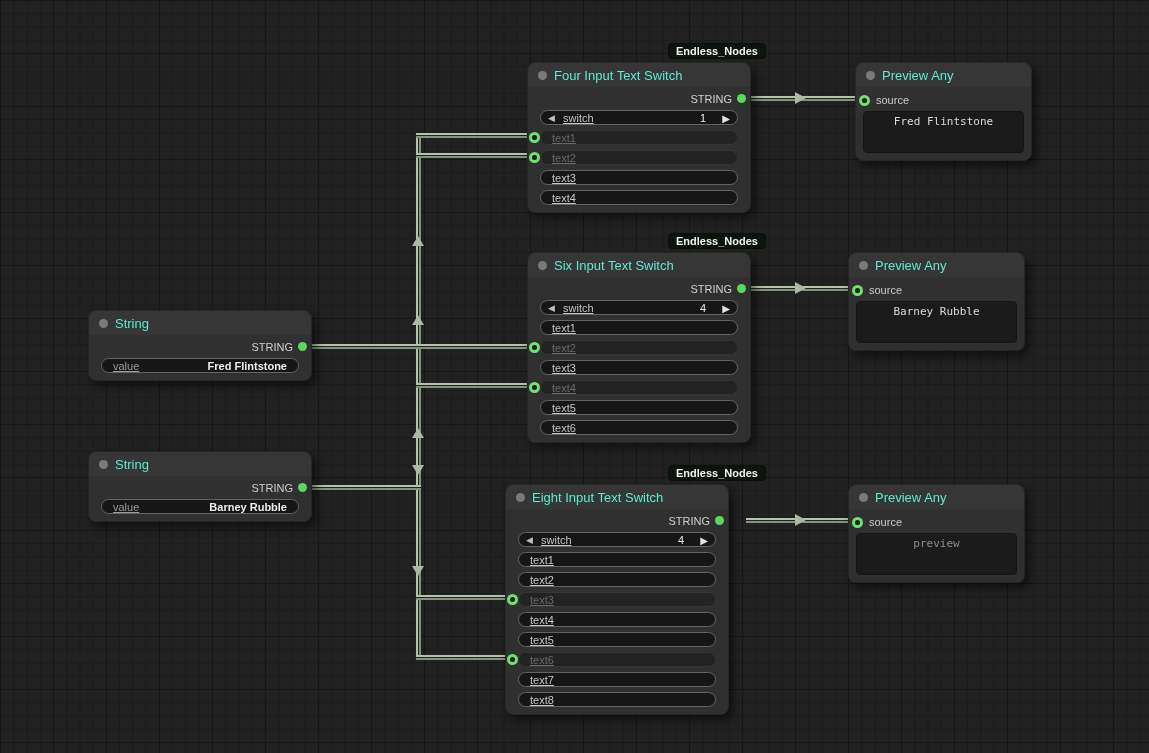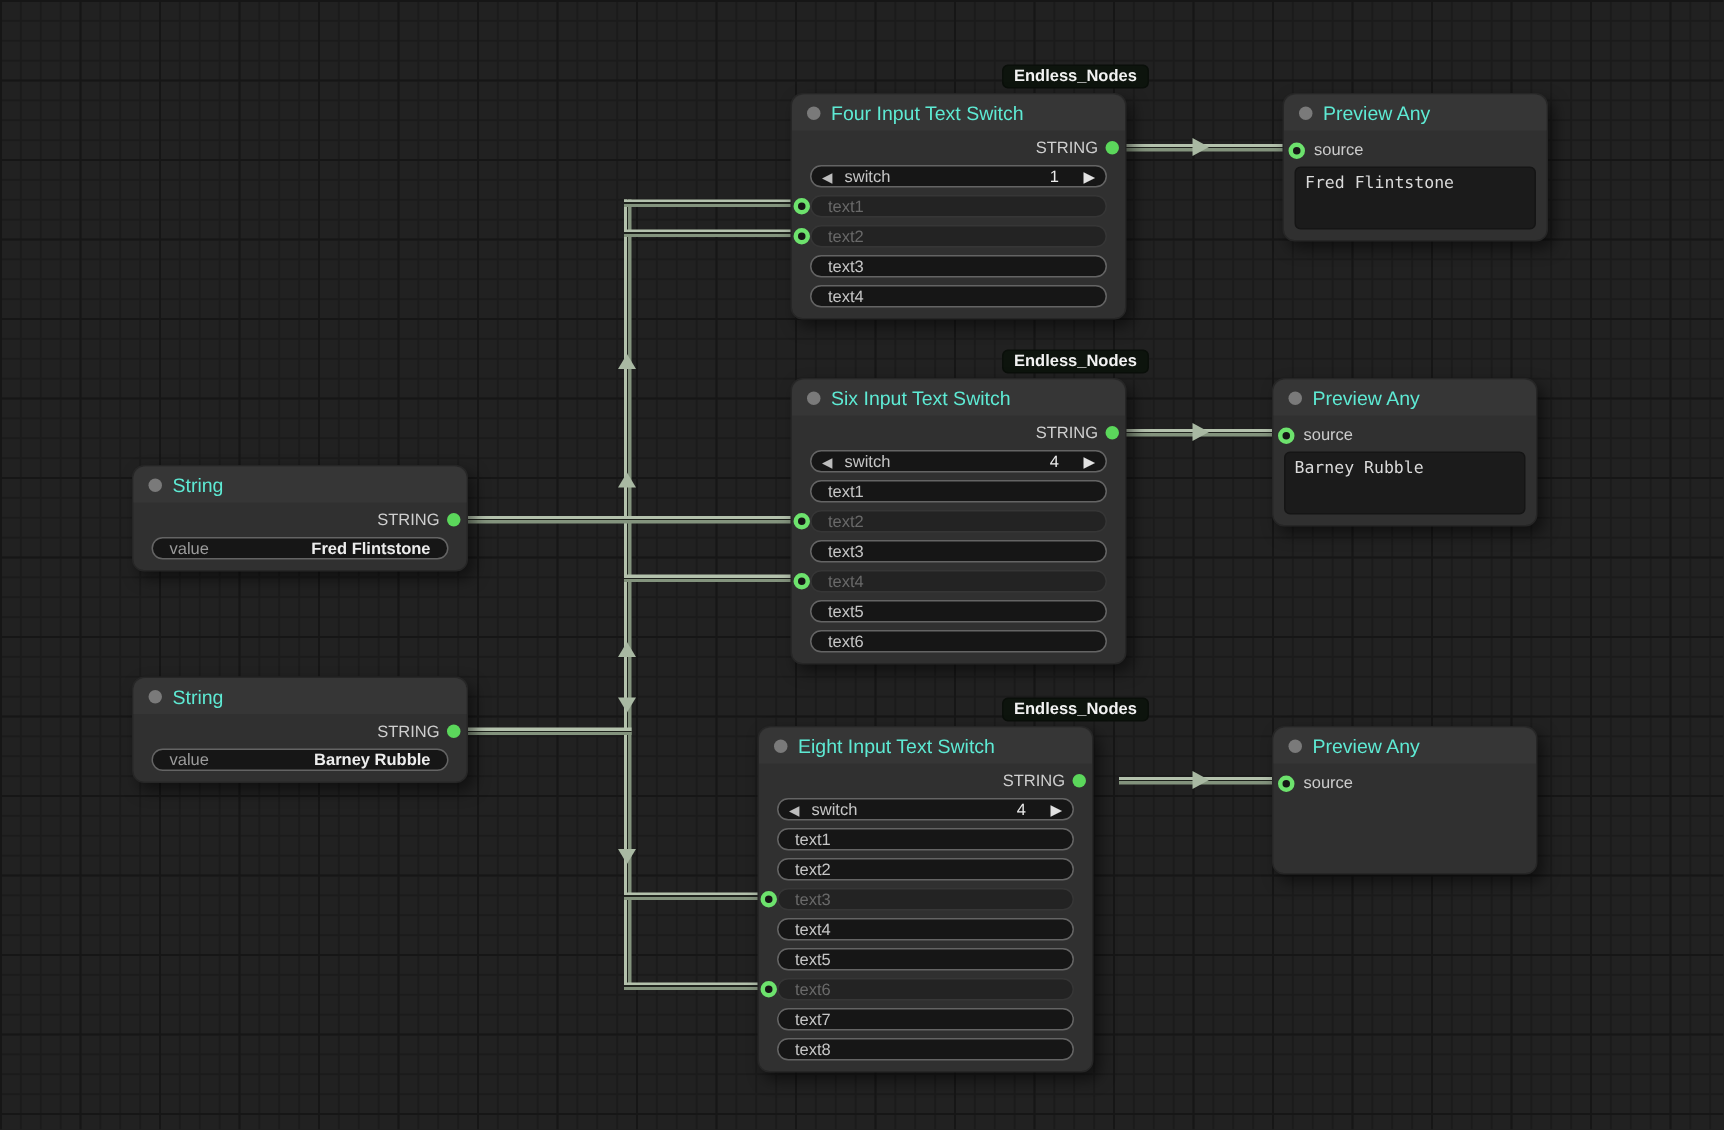--- a/index.html
+++ b/index.html
@@ -6,20 +6,21 @@
   #canvas{
     position:relative;width:1149px;height:753px;overflow:hidden;
     background-color:#212121;
     background-image:
       linear-gradient(#161616 1px, transparent 1px),
       linear-gradient(90deg,#161616 1px, transparent 1px),
       linear-gradient(#1b1b1b 1px, transparent 1px),
       linear-gradient(90deg,#1b1b1b 1px, transparent 1px);
     background-size:53px 53px,53px 53px,13.25px 13.25px,13.25px 13.25px;
     font-family:"Liberation Sans", sans-serif;
+    text-align:center;
   }
   
   .wire-h{position:absolute;height:5px;z-index:1;
     background:linear-gradient(180deg,#b4c2ad 0 2px,#20241e 2px 3px,#83937d 3px 5px);}
   .wire-v{position:absolute;width:5px;z-index:1;
     background:linear-gradient(90deg,#b4c2ad 0 2px,#20241e 2px 3px,#83937d 3px 5px);}
   .arr{position:absolute;width:0;height:0;z-index:1;}
   .arr.up{border-left:6px solid transparent;border-right:6px solid transparent;border-bottom:10px solid #a9b9a3;}
   .arr.down{border-left:6px solid transparent;border-right:6px solid transparent;border-top:10px solid #a9b9a3;}
   .arr.right{border-top:6px solid transparent;border-bottom:6px solid transparent;border-left:11px solid #a9b9a3;}
@@ -30,21 +31,21 @@
     border-radius:8px 8px 0 0;}
   .node .title{position:absolute;left:26px;top:5px;font-size:13px;color:#5eead4;white-space:nowrap;}
   .tdot{position:absolute;left:10px;top:8px;width:9px;height:9px;border-radius:50%;background:#7a7a7a;}
   .outrow{position:absolute;right:18px;font-size:11px;color:#cfcfcf;}
   .odot{position:absolute;width:9px;height:9px;border-radius:50%;background:#5bd75b;z-index:3;}
   .idot{position:absolute;width:5px;height:5px;border-radius:50%;background:#161616;
     border:3px solid #6de26d;z-index:3;}
   .widget{position:absolute;left:12px;right:12px;height:15px;border-radius:9px;
     background:#161616;border:1px solid #646464;font-size:11px;line-height:15px;color:#c6c6c6;
     padding:0;box-sizing:border-box;}
-  .widget .wlabel{position:absolute;left:11px;}
+  .widget .wlabel{position:absolute;left:11px;text-decoration:underline;}
   .widget.conn{background:#232323;border-color:#363636;color:#696969;}
   .widget.switch .wlabel{left:22px;}
   .swtri{position:absolute;top:0;line-height:15px;font-size:9px;color:#bdbdbd;}
   .swtri.l{left:7px;}
   .swtri.r{right:7px;color:#e2e2e2;font-size:10px;}
   .swval{position:absolute;right:31px;color:#eaeaea;}
   .vlabel{position:absolute;left:11px;color:#9b9b9b;}
   .vval{position:absolute;right:11px;color:#ededed;font-weight:bold;}
   .srcrow{position:absolute;left:20px;font-size:11px;color:#cbcbcb;}
   .pvtext{position:absolute;left:7px;right:7px;height:42px;background:#1b1b1b;
@@ -235,15 +236,16 @@
     <div class="pvtext" style="top:48px;">Barney Rubble</div>
   </div>
 
   <div class="node" style="left:848px;top:484px;width:175px;height:97px;">
     <div class="titlebar">
       <span class="tdot"></span>
       <span class="title">Preview Any</span>
     </div>
     <span class="idot" style="left:3px;top:32px;"></span>
     <span class="srcrow" style="top:31px;">source</span>
+    <div class="pvtext dim" style="top:48px;">preview</div>
   </div>
 
 </div>
 
 </body></html>

